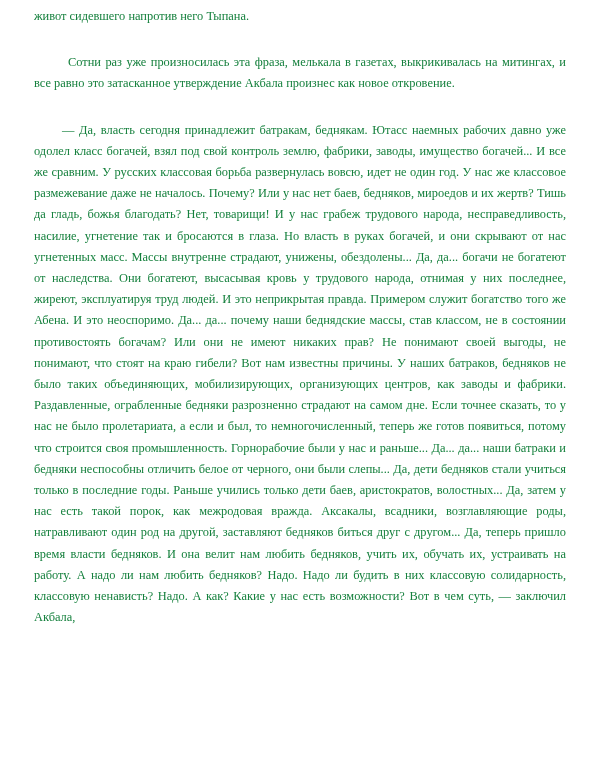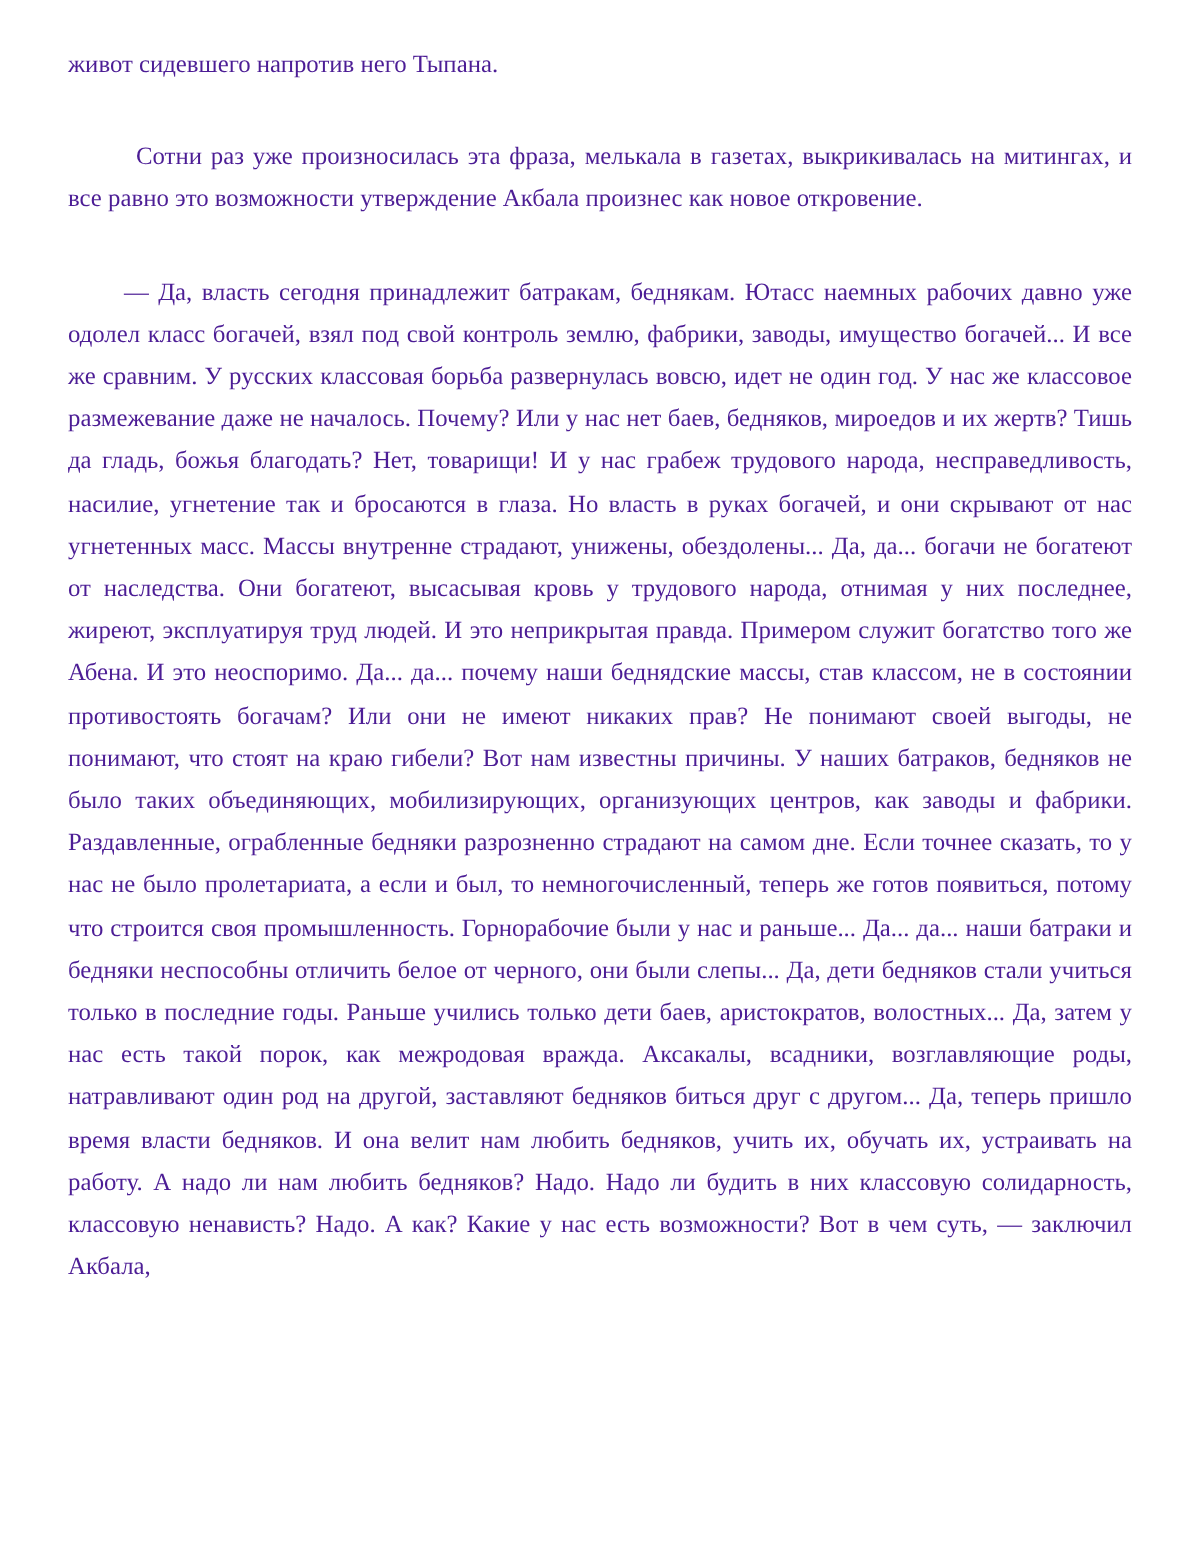--- a/index.html
+++ b/index.html
@@ -7,23 +7,23 @@
     padding: 0;
     background: #ffffff;
   }
   .page {
     width: 600px;
     height: 777px;
     background: #ffffff;
     position: relative;
     overflow: hidden;
     font-family: "Liberation Serif", serif;
-    color: #4c1d95;
+    color: #15803d;
     box-sizing: border-box;
-    padding: 16px 34px;
+    padding: 0 34px;
   }
   .para {
     font-size: 12.4px;
     line-height: 21.2px;
     text-align: justify;
     text-justify: inter-word;
     margin: 0;
     hyphens: manual;
   }
   .p-first {
@@ -40,17 +40,17 @@
   }
 </style>
 </head>
 <body>
 
 <div class="page">
 
   <p class="para p-first">живот сидевшего напротив него Тыпана.</p>
 
 
-  <p class="para gap-xl indent-wide">Сотни раз уже произносилась эта фраза, мелькала в газетах, выкрикивалась на митингах, и все равно это возможности утверждение Акбала произнес как новое откровение.</p>
+  <p class="para gap-xl indent-wide">Сотни раз уже произносилась эта фраза, мелькала в газетах, выкрикивалась на митингах, и все равно это затасканное утверждение Акбала произнес как новое откровение.</p>
 
   <p class="para gap-xl indent">— Да, власть сегодня принадлежит батракам, беднякам. Ютасс наемных рабочих давно уже одолел класс богачей, взял под свой контроль землю, фабрики, заводы, имущество богачей... И все же сравним. У русских классовая борьба развернулась вовсю, идет не один год. У нас же классовое размежевание даже не началось. Почему? Или у нас нет баев, бедняков, мироедов и их жертв? Тишь да гладь, божья благодать? Нет, товарищи! И у нас грабеж трудового народа, несправедливость, насилие, угнетение так и бросаются в глаза. Но власть в руках богачей, и они скрывают от нас угнетенных масс. Массы внутренне страдают, унижены, обездолены... Да, да... богачи не богатеют от наследства. Они богатеют, высасывая кровь у трудового народа, отнимая у них последнее, жиреют, эксплуатируя труд людей. И это неприкрытая правда. Примером служит богатство того же Абена. И это неоспоримо. Да... да... почему наши беднядские массы, став классом, не в состоянии противостоять богачам? Или они не имеют никаких прав? Не понимают своей выгоды, не понимают, что стоят на краю гибели? Вот нам известны причины. У наших батраков, бедняков не было таких объединяющих, мобилизирующих, организующих центров, как заводы и фабрики. Раздавленные, ограбленные бедняки разрозненно страдают на самом дне. Если точнее сказать, то у нас не было пролетариата, а если и был, то немногочисленный, теперь же готов появиться, потому что строится своя промышленность. Горнорабочие были у нас и раньше... Да... да... наши батраки и бедняки неспособны отличить белое от черного, они были слепы... Да, дети бедняков стали учиться только в последние годы. Раньше учились только дети баев, аристократов, волостных... Да, затем у нас есть такой порок, как межродовая вражда. Аксакалы, всадники, возглавляющие роды, натравливают один род на другой, заставляют бедняков биться друг с другом... Да, теперь пришло время власти бедняков. И она велит нам любить бедняков, учить их, обучать их, устраивать на работу. А надо ли нам любить бедняков? Надо. Надо ли будить в них классовую солидарность, классовую ненависть? Надо. А как? Какие у нас есть возможности? Вот в чем суть, — заключил Акбала,</p>
 
 </div>
 
 </body></html>

